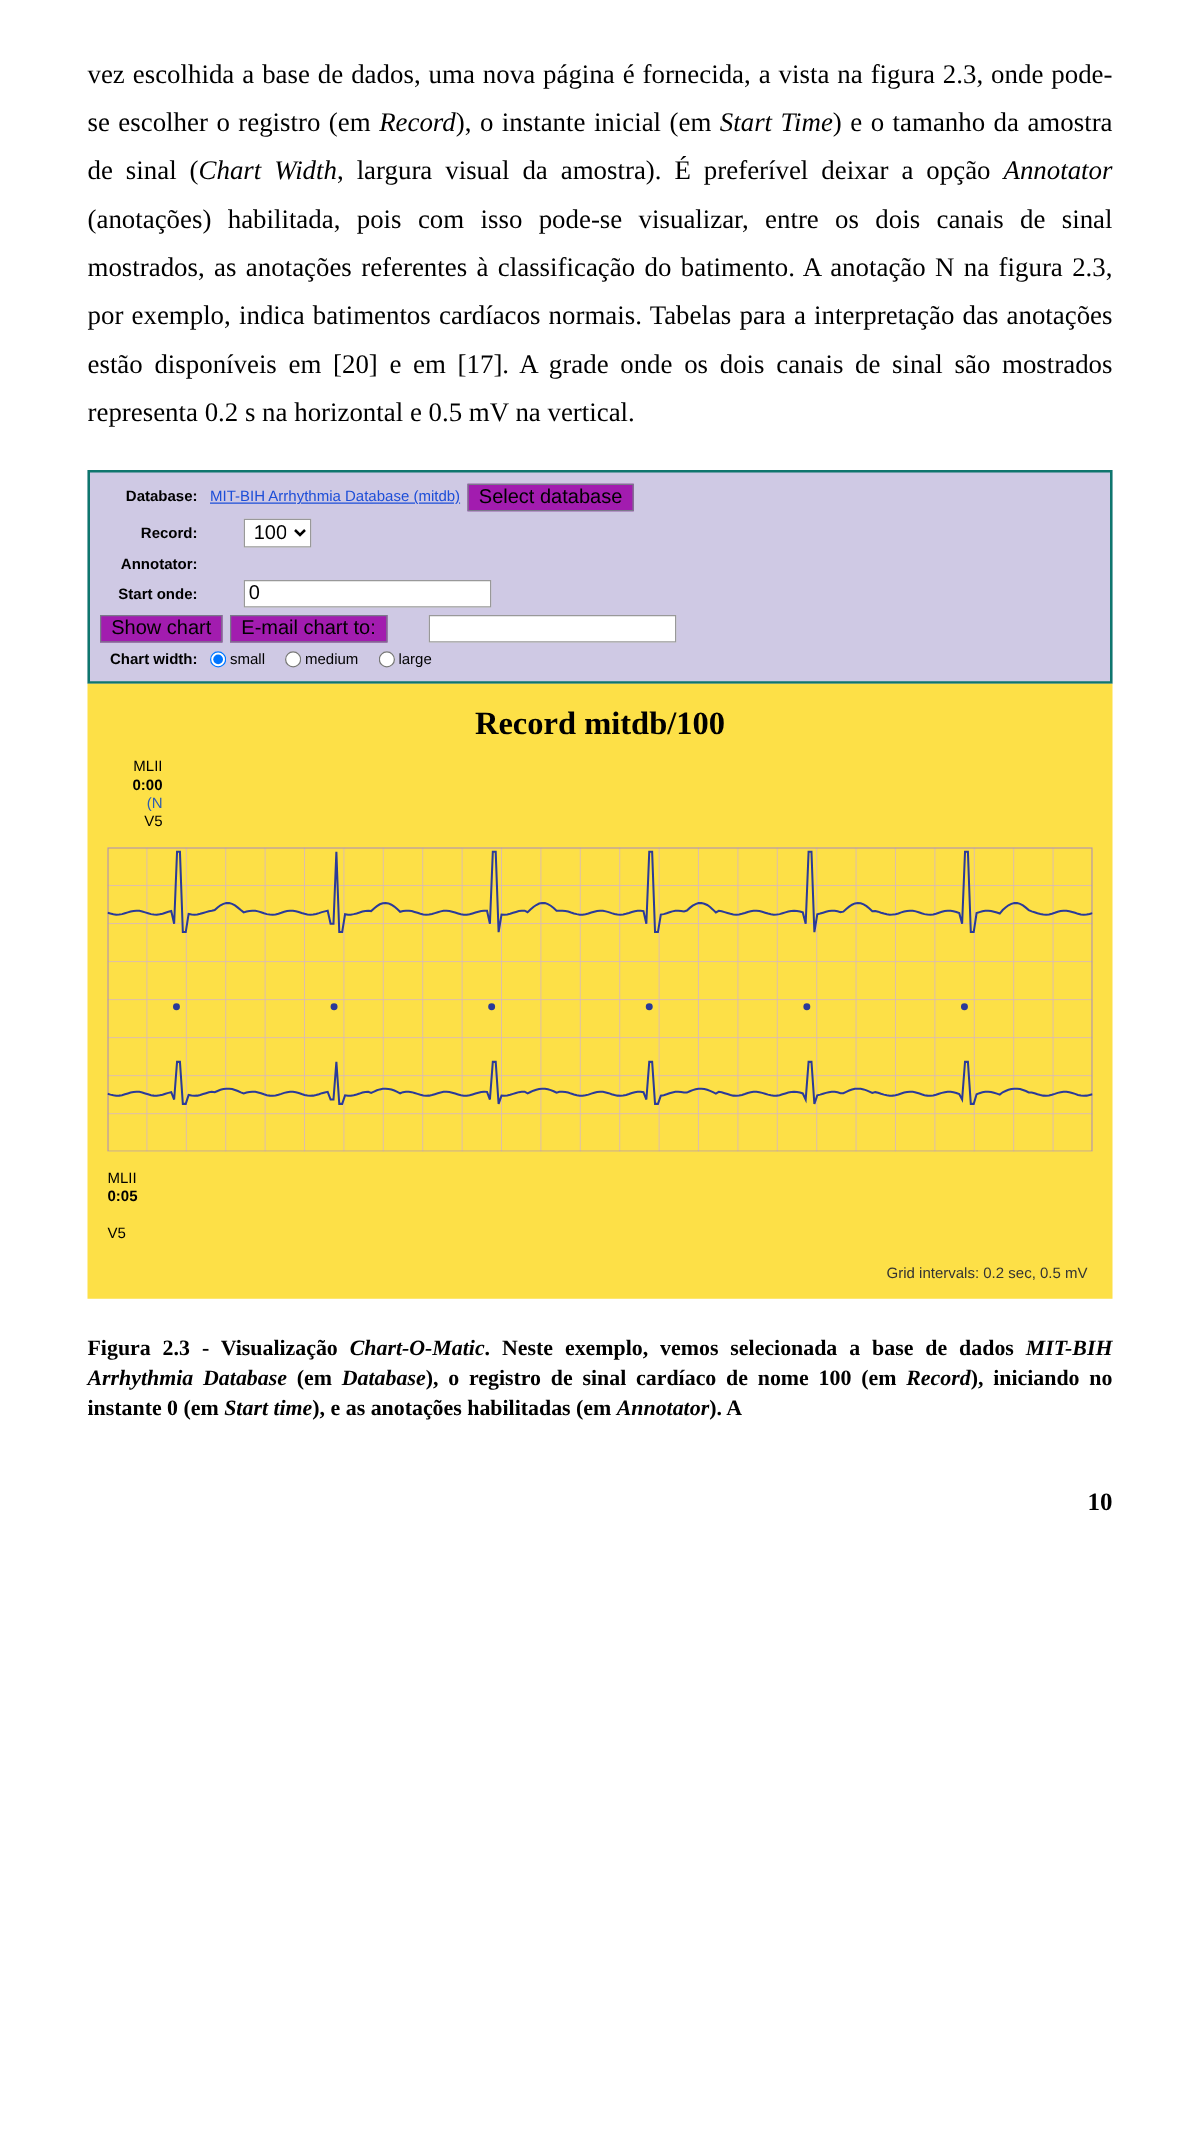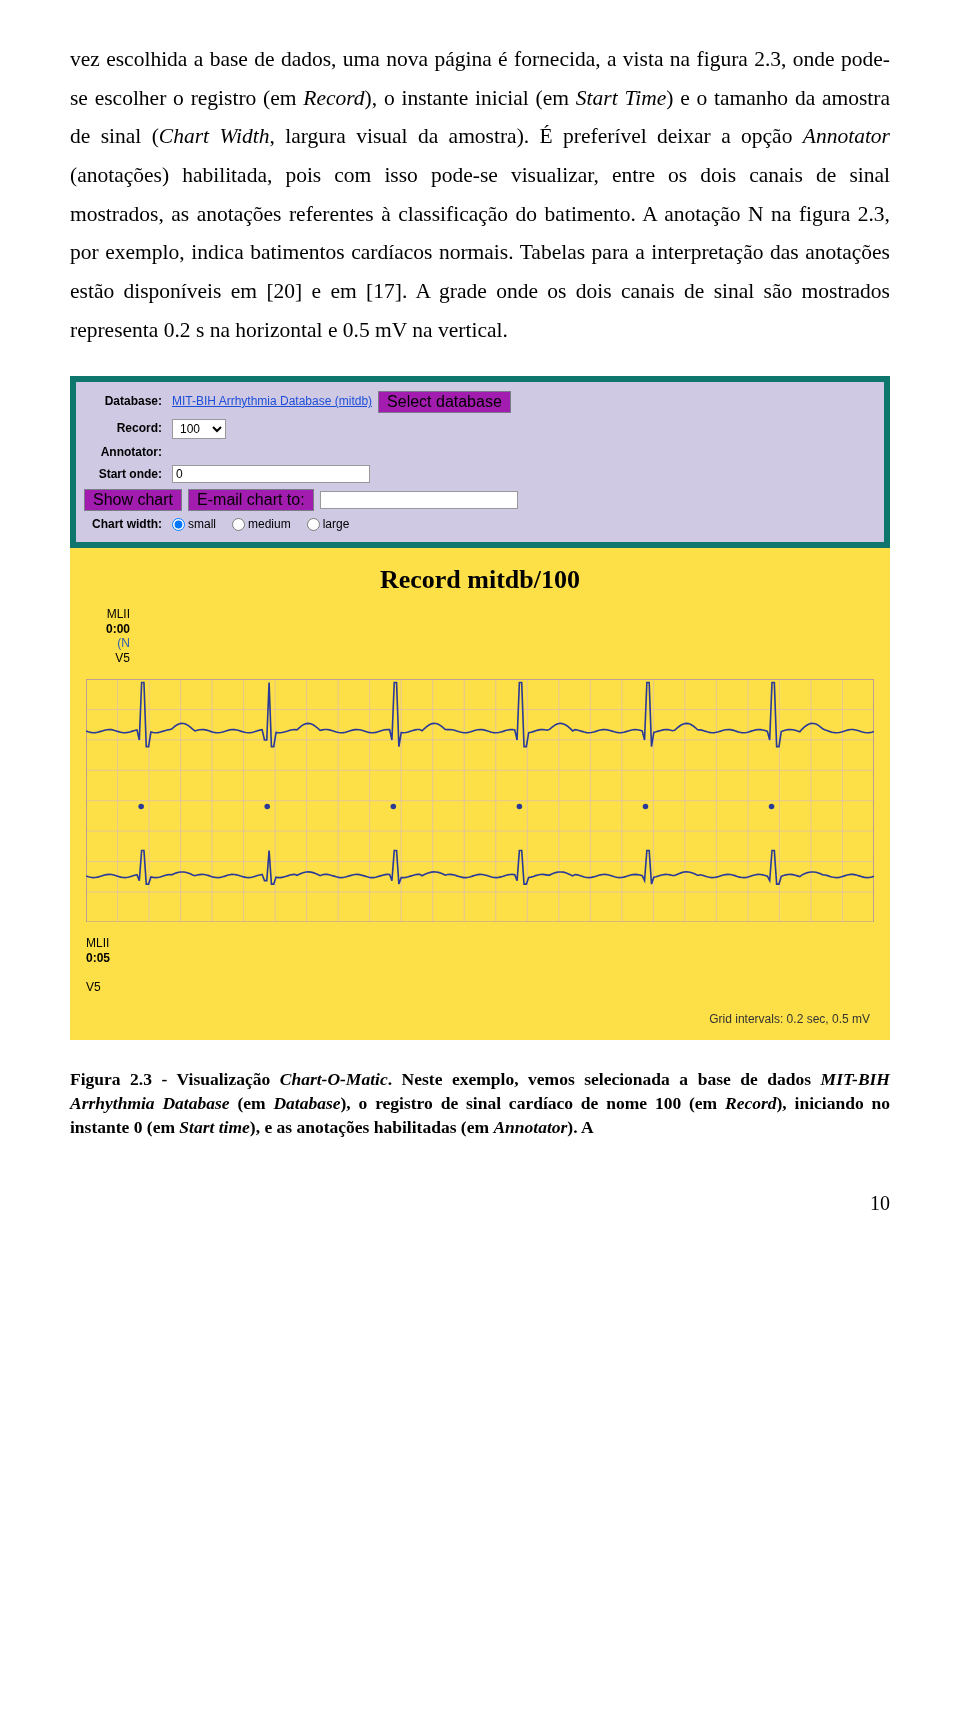--- a/index.html
+++ b/index.html
@@ -22,21 +22,21 @@
   .tool {
     font-family: Arial, Helvetica, sans-serif;
     font-size: 12px;
     color: #000;
     line-height: 1.2;
     margin: 10px 0 0 0;
   }
   .panel {
     background: #cfc9e4;
     padding: 6px 8px 8px 8px;
-    border: 6px solid #0f766e;
+    border: 2px solid #0f766e;
   }
   .row {
     display: flex;
     align-items: center;
     gap: 6px;
     padding: 3px 0;
   }
   .lbl {
     font-weight: bold;
     min-width: 78px;
@@ -50,24 +50,25 @@
   .btn {
     background: #a21caf;
     border: 1px solid #7a7a8a;
     padding: 1px 8px;
     font-size: 16px;
     font-family: Liberation Sans, sans-serif;
     cursor: pointer;
   }
   select, input[type="text"] {
     font-family: Arial, sans-serif;
-    font-size: 12px;
+    font-size: 16px;
     padding: 1px 3px;
     border: 1px solid #999;
     background: #fff;
+    margin-left: 27px;
   }
   .txt { width: 190px; }
   .short { width: 54px; }
   .radio-wrap { display: inline-flex; align-items: center; margin-right: 10px; }
   .radio-wrap input { margin: 0 3px 0 0; }
 
   .white-area {
     background: #fde047;
     text-align: center;
     padding: 16px 0 8px 0;
@@ -126,20 +127,21 @@
     margin-top: 28px;
     line-height: 1.35;
   }
   .caption .ci { font-style: italic; }
 
   .pagenum {
     text-align: right;
     font-size: 20px;
     font-family: "Times New Roman", serif;
     margin-top: 46px;
+    font-weight: bold;
   }
 </style>
 </head>
 <body>
 
 <p class="para">
   <span>vez escolhida a base de dados, uma nova página é fornecida, a vista na figura 2.3, onde pode-se escolher o registro (em </span><span class="italic">Record</span><span>), o instante inicial (em </span><span class="italic">Start Time</span><span>) e o tamanho da amostra de sinal (</span><span class="italic">Chart Width</span><span>, largura visual da amostra). É preferível deixar a opção </span><span class="italic">Annotator</span><span> (anotações) habilitada, pois com isso pode-se visualizar, entre os dois canais de sinal mostrados, as anotações referentes à classificação do batimento. A anotação N na figura 2.3, por exemplo, indica batimentos cardíacos normais. Tabelas para a interpretação das anotações estão disponíveis em [20] e em [17]. A grade onde os dois canais de sinal são mostrados representa 0.2 s na horizontal e 0.5 mV na vertical.</span>
 </p>
 
 <div class="tool">

